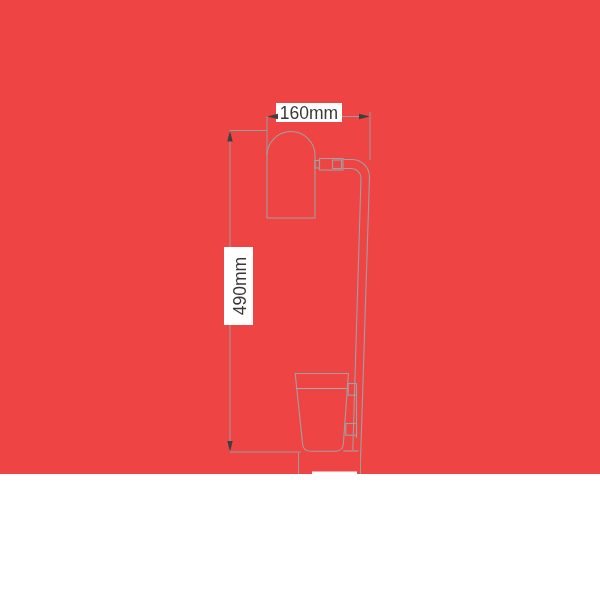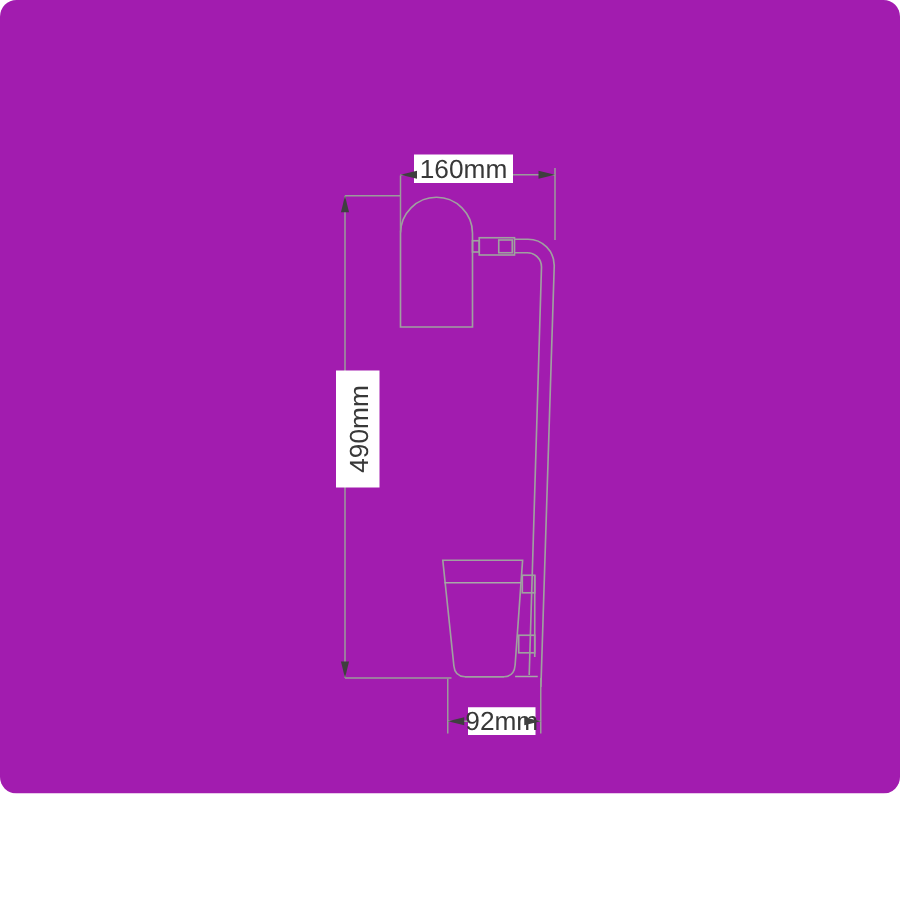--- a/index.html
+++ b/index.html
@@ -3,24 +3,23 @@
 <meta charset="utf-8">
 <style>
   html, body {
     margin: 0;
     padding: 0;
     background: #ffffff;
   }
   .canvas {
     position: relative;
     width: 600px;
-    height: 529px;
-    background: #a21caf;
+    height: 474px;
+    background: #ef4444;
     font-family: "Liberation Sans", sans-serif;
-    border-radius: 11px;
   }
   svg text {
     font-family: "Liberation Sans", sans-serif;
     font-size: 17.5px;
     fill: #383838;
   }
   .outline { stroke: #a0a0a0; stroke-width: 1.1; fill: none; }
   .thinline { stroke: #a8a8a8; stroke-width: 1; fill: none; }
   .dimline  { stroke: #9b9b9b; stroke-width: 1; fill: none; }
   .arrow    { fill: #3f3f3f; stroke: none; }

